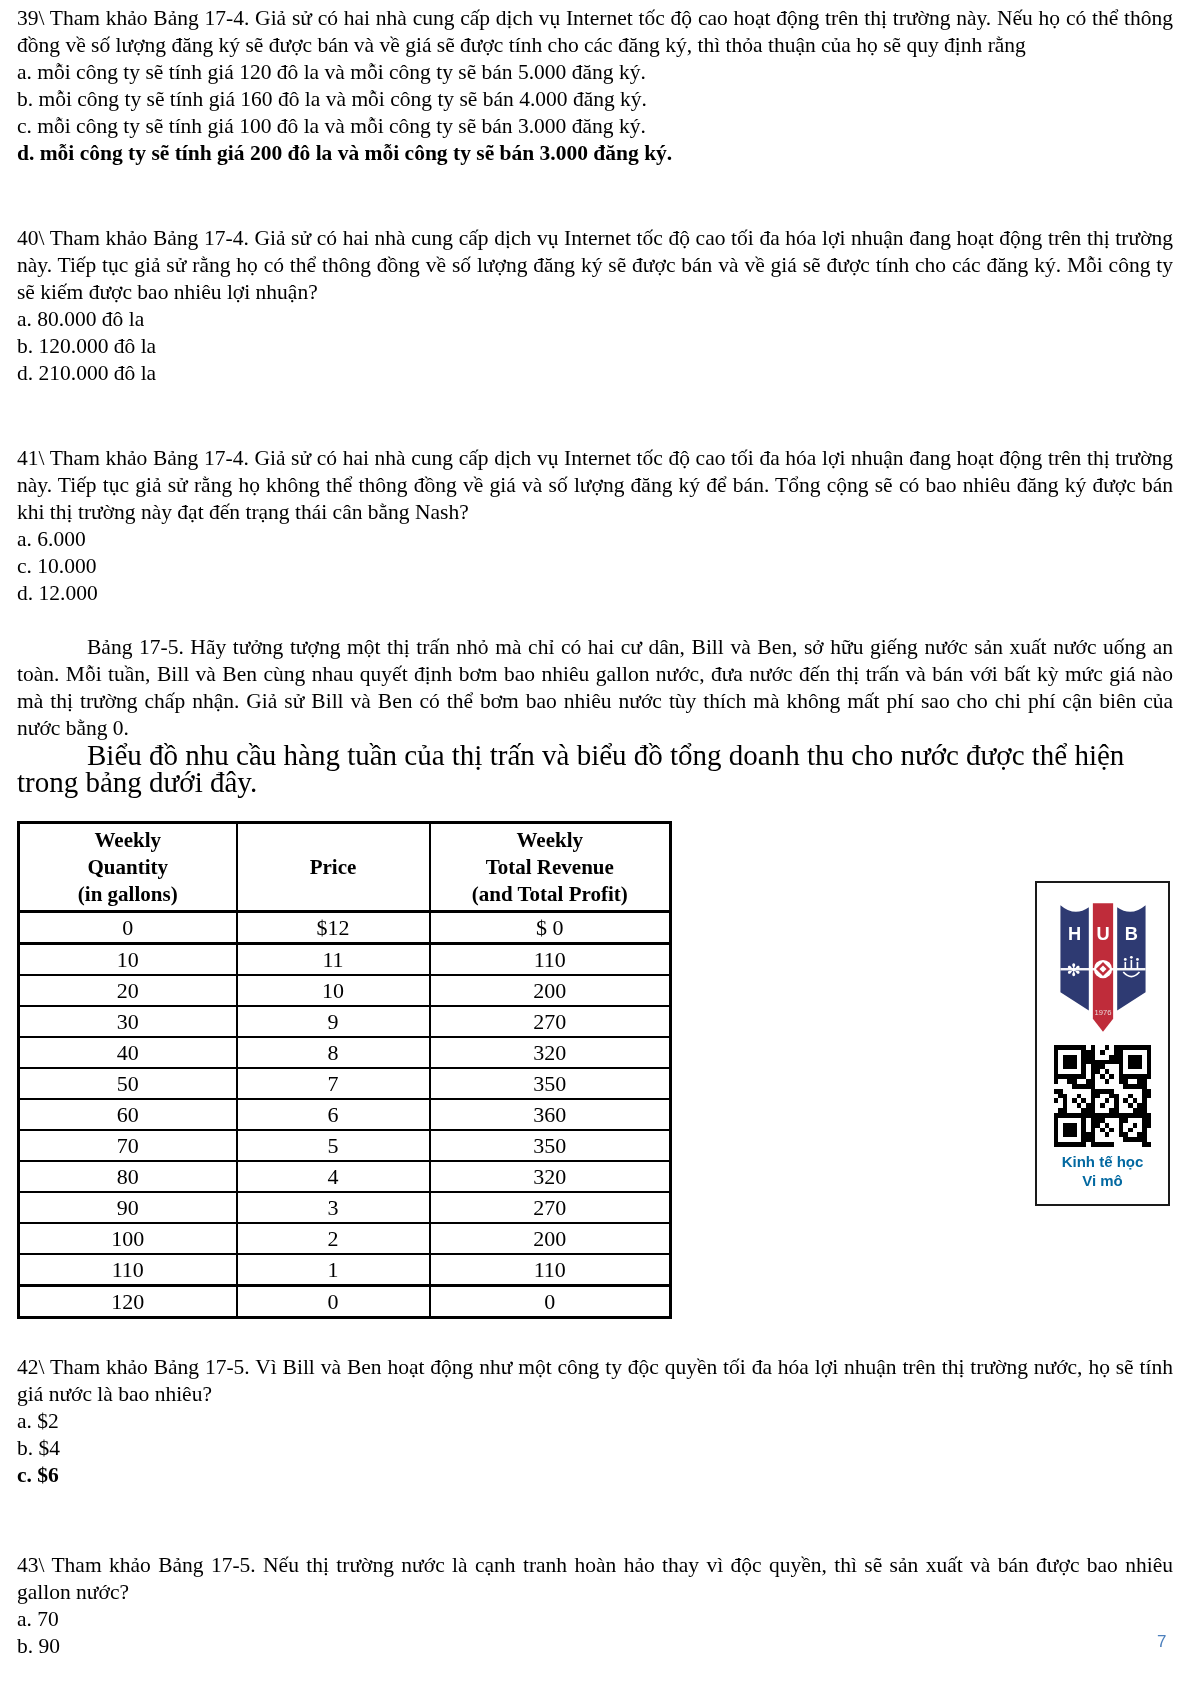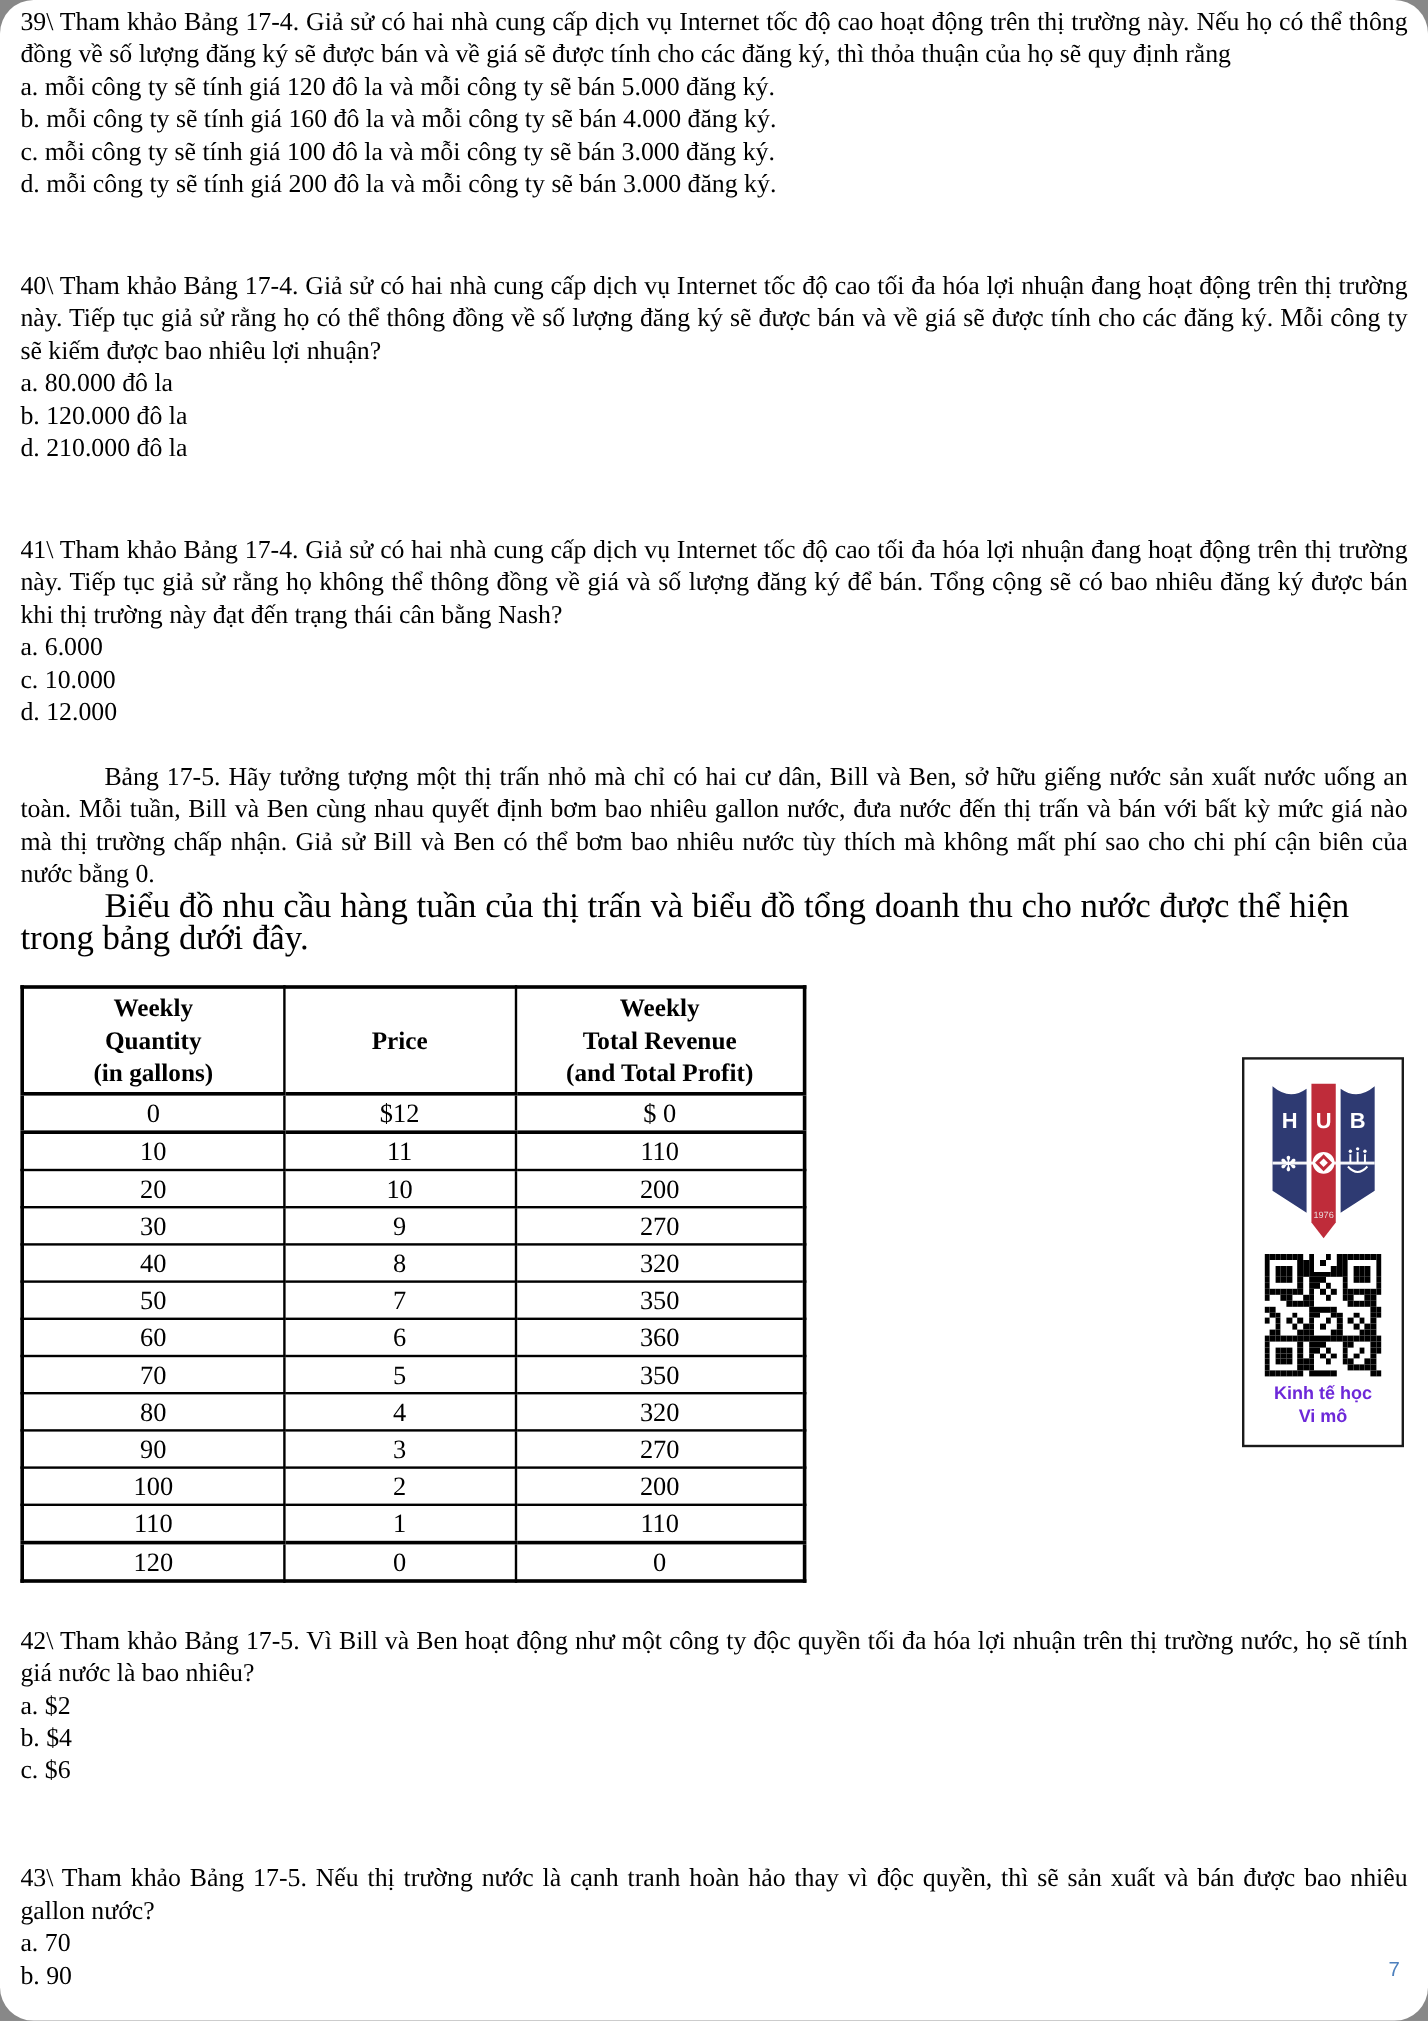--- a/index.html
+++ b/index.html
@@ -1,25 +1,25 @@
 <!DOCTYPE html>
 <html><head>
 <meta charset="utf-8">
 <style>
   html,body { margin:0; padding:0; background:#888; }
   .page {
     position:relative; width:1190px; height:1684px; background:#fff;
     font-family:"Liberation Serif","DejaVu Serif",serif; color:#000;
-    overflow:hidden; margin:0 auto;border-radius:28px;
+    overflow:hidden; margin:0 auto;
   }
   .content { padding:5px 17px 0 17px; }
   .q { font-size:21.5px; line-height:27px; }
   .stem { margin:0; text-align:justify; }
   .opt { margin:0; }
-  .bold { font-weight:normal; }
+  .bold { font-weight:bold; }
   #q39 { min-height:189px; margin-bottom:31px; }
   #q40 { min-height:189px; margin-bottom:31px; }
   #q41 { min-height:189px; }
   .intro-para { margin:0; font-size:21.5px; line-height:27px; text-align:justify; text-indent:70px; min-height:108px; }
   .intro-note { margin:0 0 25px 0; font-size:29px; line-height:27px; text-indent:70px; }
   table.t175 {
     border-collapse:collapse; table-layout:fixed; width:652px;
     margin:0 0 35px 0; border:3px solid #000;
   }
   .t175 th, .t175 td { border:2px solid #000; text-align:center; padding:0; }
@@ -648,20 +648,20 @@
         <div class="qm"></div>
         <div></div>
         <div></div>
         <div></div>
         <div></div>
         <div></div>
         <div></div>
         <div class="qm"></div>
         <div class="qm"></div>
       </div>
-    <div class="logo-caption" style="color:#6d28d9;">
+    <div class="logo-caption" style="color:#0369a1;">
       <div>Kinh tế học</div>
       <div>Vi mô</div>
     </div>
   </div>
 
   <div class="page-number" style="color:#4d80bd;">7</div>
 </div>
 
 </body></html>

